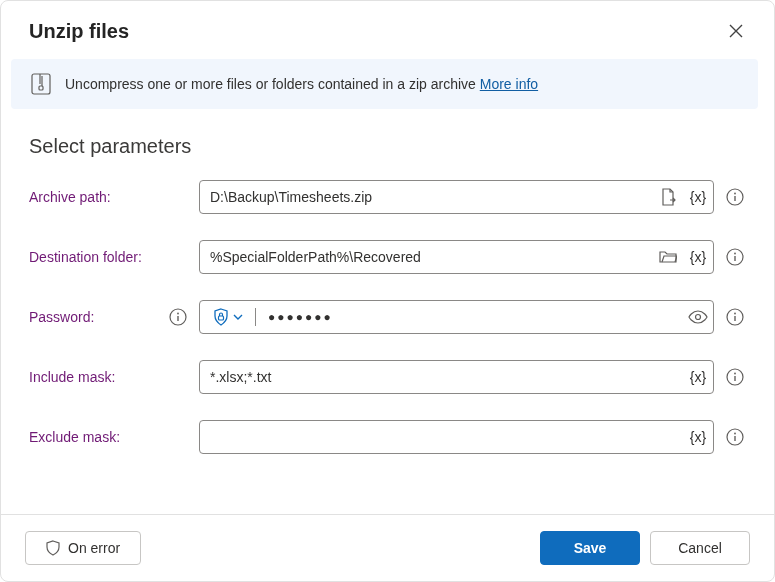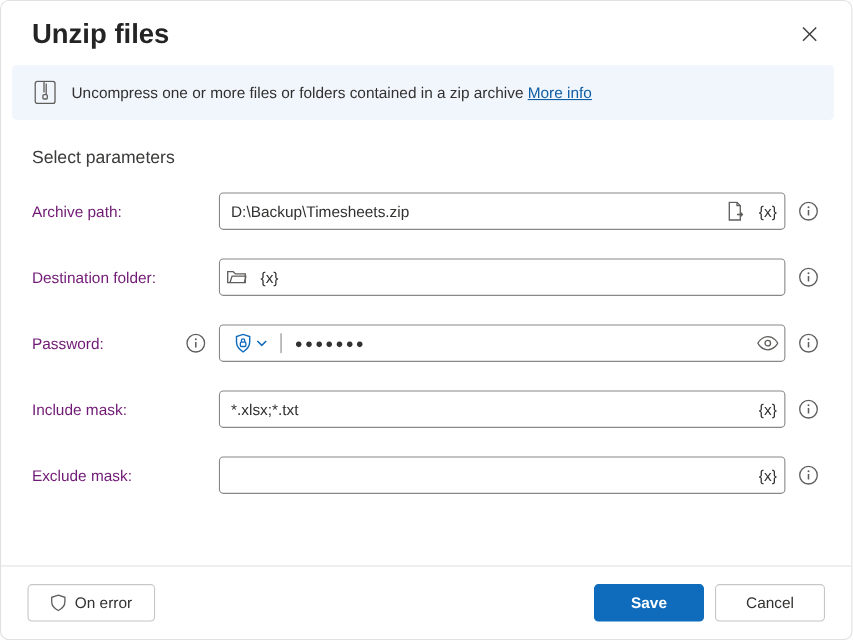--- a/index.html
+++ b/index.html
@@ -17,21 +17,21 @@
     flex-direction: column;
     overflow: hidden;
   }
   .header {
     display: flex;
     align-items: center;
     justify-content: space-between;
     padding: 14px 22px 12px 28px;
   }
   .title {
-    font-size: 25px;
+    font-size: 20px;
     font-weight: 600;
     color: #242424;
   }
   .close-btn {
     width: 32px; height: 32px;
     display: flex; align-items: center; justify-content: center;
     cursor: pointer;
     border-radius: 4px;
   }
   .banner {
@@ -44,21 +44,21 @@
     gap: 14px;
     color: #323130;
   }
   .banner a { color: #115ea3; text-decoration: underline; }
   .content {
     flex: 1;
     padding: 10px 28px 0 28px;
     overflow: auto;
   }
   .section-title {
-    font-size: 16px;
+    font-size: 20px;
     color: #3b3a39;
     margin: 6px 0 22px 0;
     font-weight: 400;
   }
   .row {
     display: flex;
     align-items: center;
     margin-bottom: 26px;
     gap: 10px;
   }
@@ -211,20 +211,21 @@
           <circle cx="9" cy="9" r="8" fill="none" stroke="#605e5c" stroke-width="1.2"></circle>
           <circle cx="9" cy="5.5" r="0.9" fill="#605e5c"></circle>
           <path d="M9 8v5" stroke="#605e5c" stroke-width="1.4"></path>
         </svg>
     </div>
   </div>
 
   <div class="row">
     <div class="label">Destination folder:</div>
     <div class="input-wrap">
+      <input type="text" value="%SpecialFolderPath%\Recovered" style="">
       <div class="iconbtn">
         <svg width="18" height="16" viewBox="0 0 18 16">
             <path d="M1 3h5l2 2h9v8H1z" fill="none" stroke="#605e5c" stroke-width="1.2"></path>
             <path d="M3 13L5 7h13l-2 6" fill="none" stroke="#605e5c" stroke-width="1.2"></path>
           </svg>
       </div>
       <div class="var-btn">{x}</div>
     </div>
     <div class="info-btn">
       <svg width="18" height="18" viewBox="0 0 18 18">

